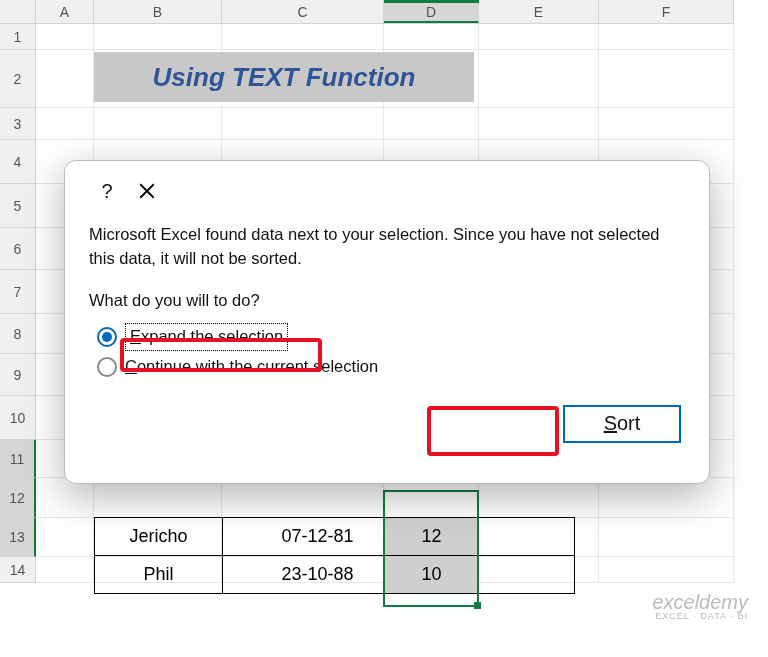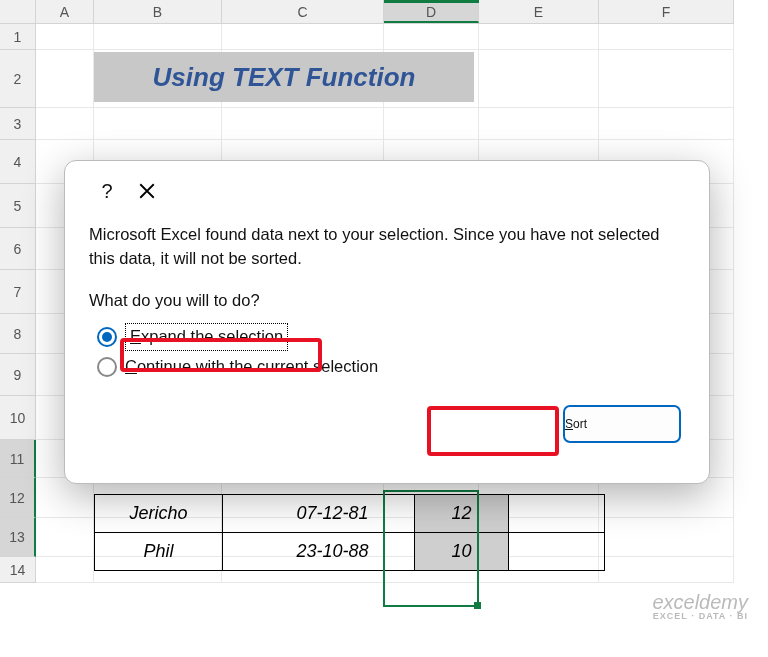--- a/index.html
+++ b/index.html
@@ -88,33 +88,32 @@
   justify-content: center;
   font-size: 26px;
   font-weight: bold;
   font-style: italic;
   color: #2f5597;
 }
 
 
 .data-table {
   position: absolute;
-  top: 494px;
+  top: 517px;
   left: 94px;
   border-collapse: collapse;
-  font-style: italic;
 }
 .data-table td {
   border: 1.5px solid #000;
   text-align: center;
   font-size: 18px;
   height: 38px;
 }
 .data-table td.c1 { width: 128px; }
-.data-table td.c2 { width: 192px; padding-left: 28px; }
+.data-table td.c2 { width: 162px; padding-left: 28px; }
 .data-table td.c3 { width: 94px; }
 .data-table td.c4 { width: 96px; }
 .data-table td.sel { background: #cfcfcf; }
 
 
 .sel-border {
   position: absolute;
   top: 490px;
   left: 383px;
   width: 96px;
@@ -188,24 +187,24 @@
   display: flex;
   justify-content: flex-end;
   gap: 20px;
   padding: 14px 28px 18px 24px;
 }
 .btn {
   min-width: 118px;
   height: 38px;
   border: 1px solid #888;
   background: #fdfdfd;
-  border-radius: 7px;
-  font-size: 12px;
+  border-radius: 0;
+  font-size: 20px;
   cursor: pointer;
-  display: flex; align-items: center; 
+  display: flex; align-items: center; justify-content: center;
 }
 .btn.primary {
   border: 2px solid #0067c0;
 }
 
 
 .hl {
   position: absolute;
   border: 4px solid #e81123;
   border-radius: 4px;
@@ -218,21 +217,21 @@
 .wm {
   position: absolute;
   bottom: 36px; right: 20px;
   text-align: right;
   font-style: italic;
   color: rgba(130,130,130,0.55);
   font-size: 20px;
   line-height: 1;
   pointer-events: none;
 }
-.wm .sub { font-size: 9px; letter-spacing: 1px; font-style: normal; font-weight: bold; }
+.wm .sub { font-size: 9px; letter-spacing: 1px; font-style: normal; }
 
 
 .col-d-top {
   position: absolute;
   top: 0; left: 384px;
   width: 95px; height: 3px;
   background: #107c41;
 }
 </style>
 </head>

